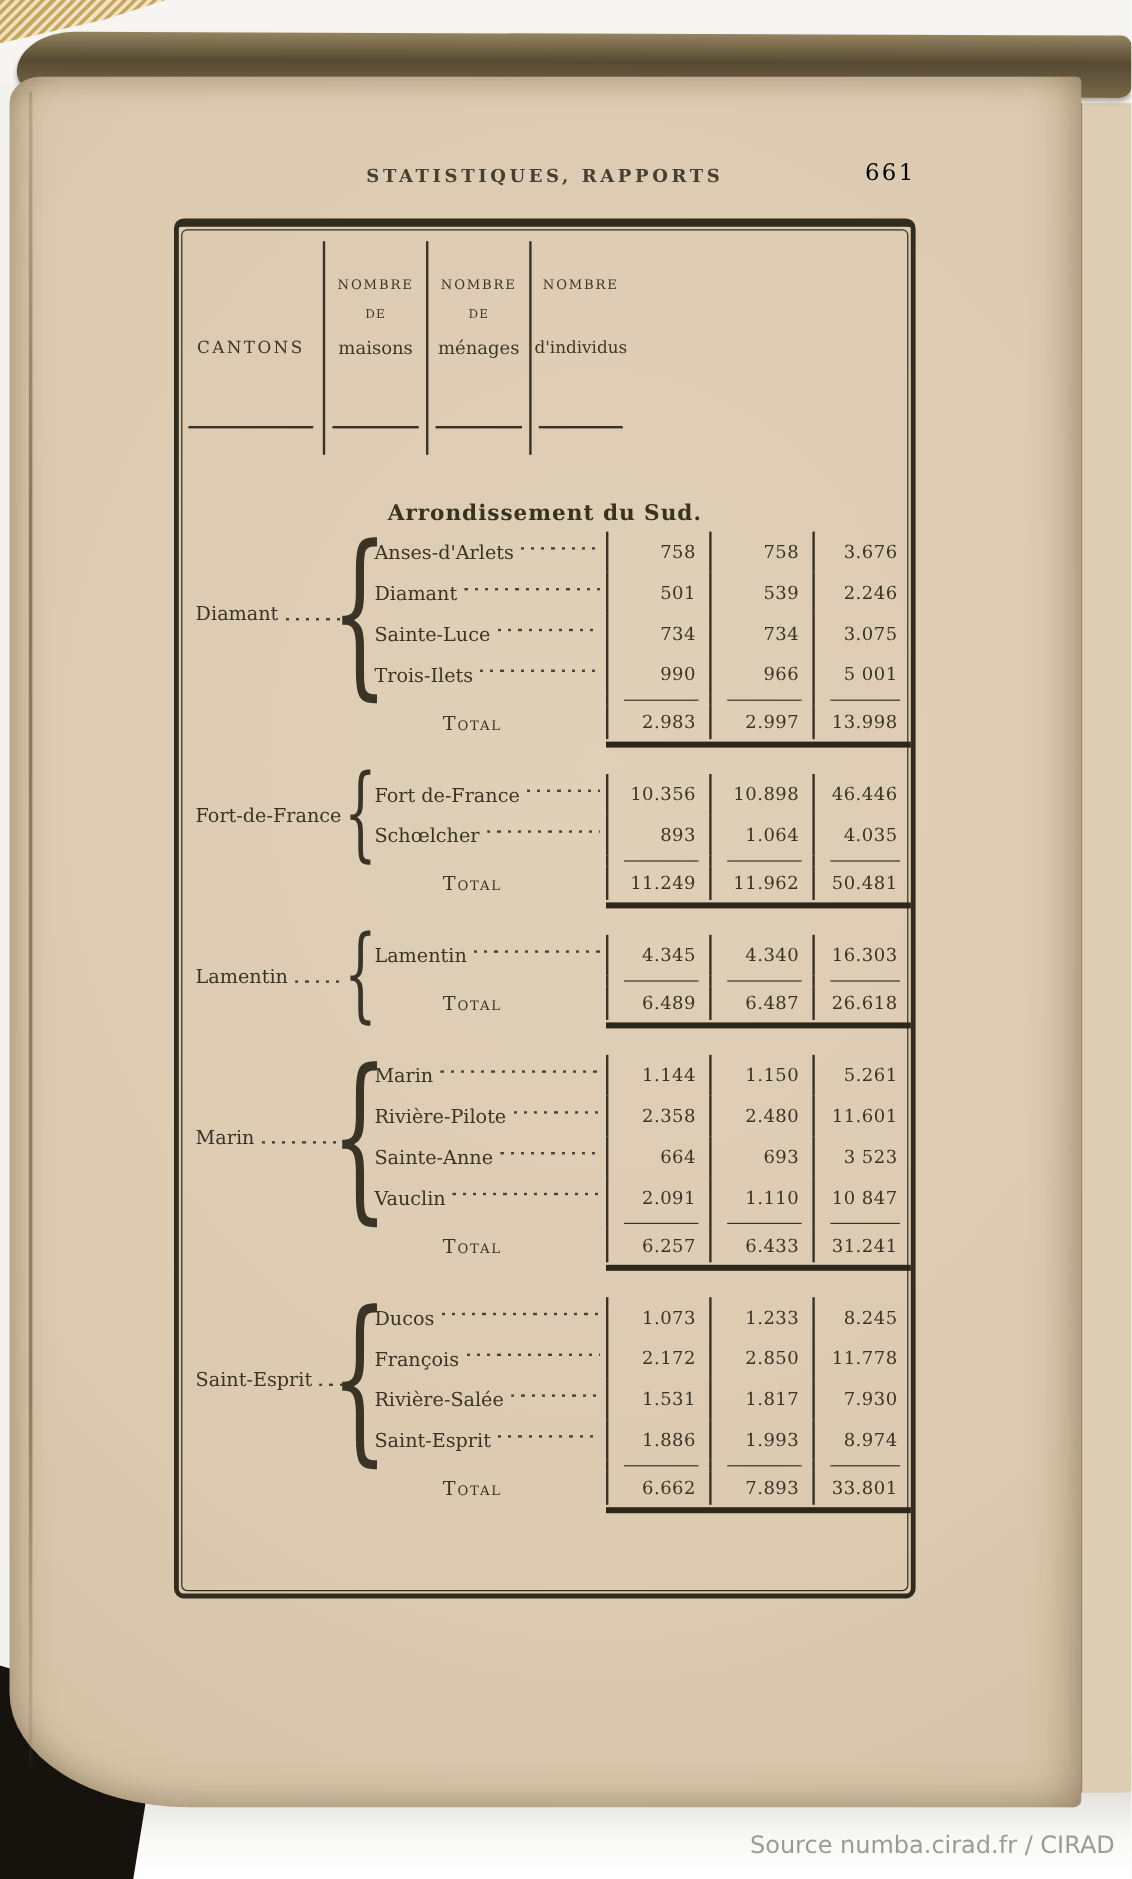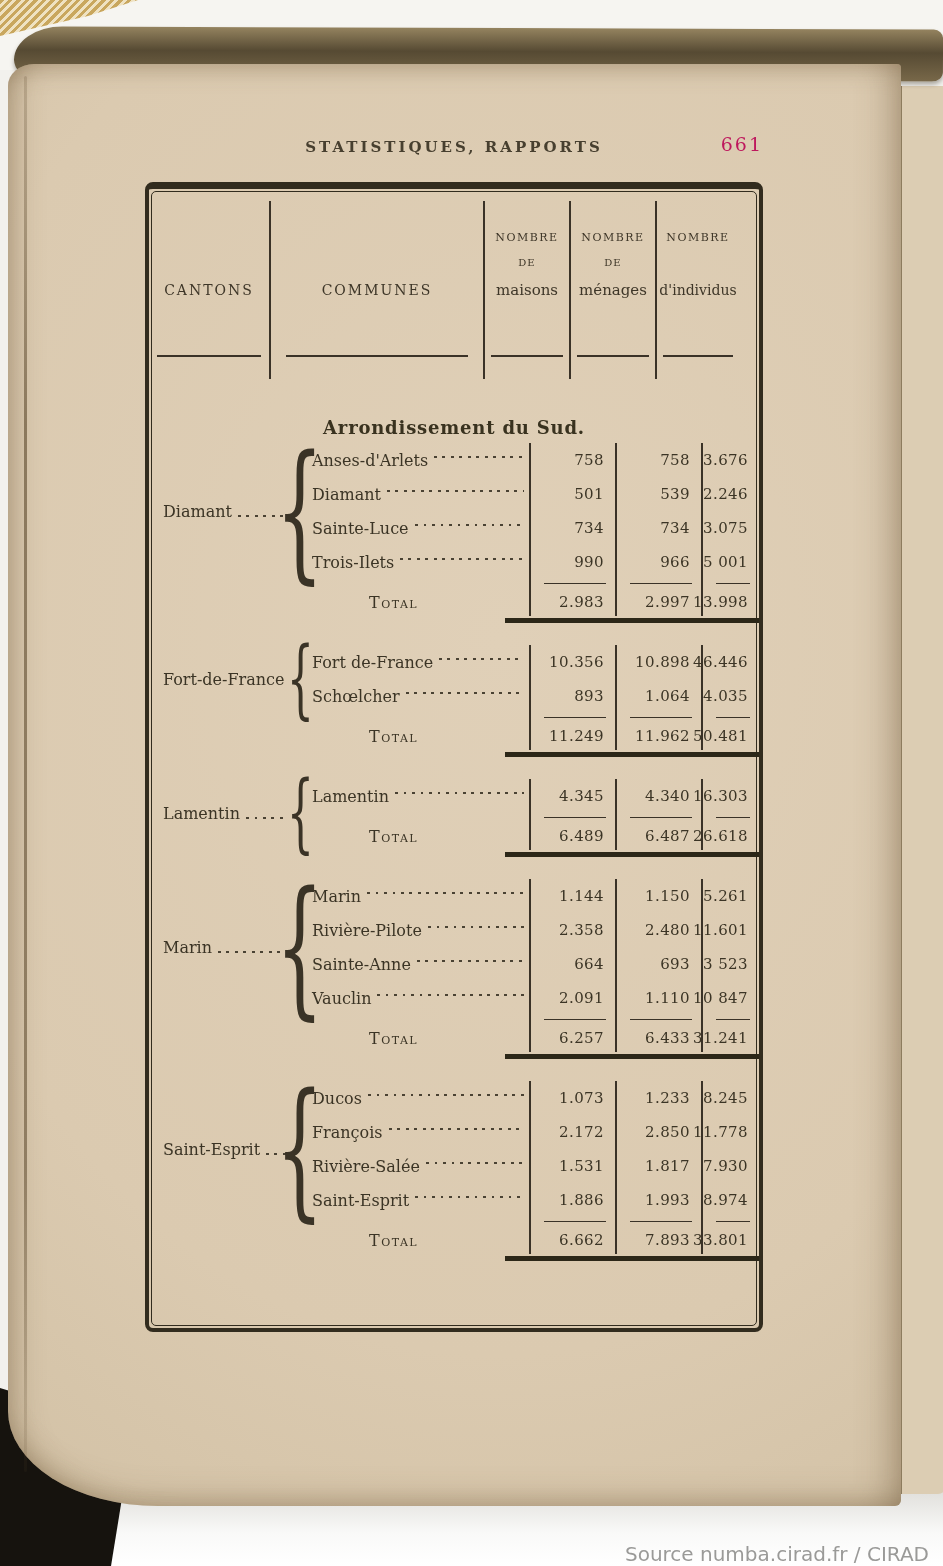--- a/index.html
+++ b/index.html
@@ -35,21 +35,21 @@
                inset 0 20px 26px -18px rgba(120,98,62,.38);}
   .page::before{content:'';position:absolute;left:16px;top:12px;bottom:34px;width:3px;border-radius:2px;
     background:linear-gradient(180deg,rgba(92,72,44,.2),rgba(92,72,44,.6) 25%,rgba(92,72,44,.55) 78%,rgba(92,72,44,.1));}
 
   
   .content{position:absolute;inset:0;color:#3b3425;}
 
   .running-head{position:absolute;left:145px;top:138px;width:618px;text-align:center;
     font-size:15px;font-weight:700;letter-spacing:3px;color:#473f2f;}
   .page-num{position:absolute;left:695px;top:133px;width:68px;text-align:right;
-    font-size:19px;letter-spacing:2px;color:#be185d;}
+    font-size:19px;letter-spacing:2px;color:#000000;}
 
   
   .frame{position:absolute;left:145px;top:182px;width:618px;height:1150px;box-sizing:border-box;
     border:4px solid #322c1e;border-top-width:7px;border-radius:8px;}
   .frame-inner{position:absolute;inset:2px;border:1.5px solid #322c1e;border-radius:5px;pointer-events:none;}
 
   
   .thead{position:absolute;top:12px;left:0;right:0;height:178px;display:flex;color:#3e3628;}
   .th{box-sizing:border-box;border-right:2px solid #3a3227;position:relative;
     display:flex;align-items:center;justify-content:center;text-align:center;}
@@ -78,31 +78,31 @@
   .brace{display:block;transform:scaleX(.5);transform-origin:center;color:#3a3326;line-height:.92;font-weight:400;}
   .rows-wrap{flex:1;min-width:0;}
   .row{display:flex;height:34px;align-items:center;}
   .commune-cell{flex:1;min-width:0;display:flex;align-items:flex-start;padding-left:3px;overflow:hidden;}
   .commune-name{font-size:16px;white-space:nowrap;}
   .leader{flex:1;height:2.6px;margin:0 5px 0 6px;transform:translateY(5px);
     background:repeating-linear-gradient(90deg,#4a4233 0 2.6px,transparent 2.6px 8.5px);}
   .num{width:86px;box-sizing:border-box;align-self:stretch;border-left:2px solid #3a3227;
     display:flex;align-items:center;justify-content:flex-end;padding-right:11px;
     font-size:15px;letter-spacing:.4px;white-space:nowrap;}
-  .num.ind{width:58px;}
+  .num.ind{width:82px;}
   .rule-row{display:flex;height:9px;}
   .rule-row .num{position:relative;}
   .num.rule::after{content:'';position:absolute;left:13px;right:9px;top:4px;border-top:1.5px solid #3a3227;}
   .total-row{height:28px;}
   .total-cell{padding-left:60px;flex-direction:column;}
   .total-label{font-variant:small-caps;letter-spacing:1.5px;font-size:16px;}
   .bar-row{display:flex;height:9px;justify-content:flex-end;}
   .bar-fill{width:254px;height:4.5px;background:#2c2718;margin-top:2px;}
 
-  .attribution{position:absolute;right:14px;bottom:0;
+  .attribution{position:absolute;right:14px;bottom:17px;
     font-family:"DejaVu Sans",sans-serif;font-size:20px;color:#9a9a98;}
 </style>
 </head>
 <body>
 
 <div class="scan">
   <div class="bg-top"></div>
   <div class="bg-bottom"></div>
   <div class="black-wedge"></div>
   <div class="page2"></div>
@@ -112,21 +112,20 @@
 
   <div class="content">
     <div class="running-head">STATISTIQUES, RAPPORTS</div>
     <div class="page-num">661</div>
 
     <div class="frame">
       <div class="frame-inner"></div>
 
       <div class="thead">
         <div class="th th-cantons">CANTONS</div>
-        <div class="th th-communes">COMMUNES</div>
         <div class="th th-num th-m">
           <span class="l1">NOMBRE</span>
           <span class="l2">DE</span>
           <span class="l3">maisons</span>
         </div>
         <div class="th th-num th-me">
           <span class="l1">NOMBRE</span>
           <span class="l2">DE</span>
           <span class="l3">ménages</span>
         </div>

